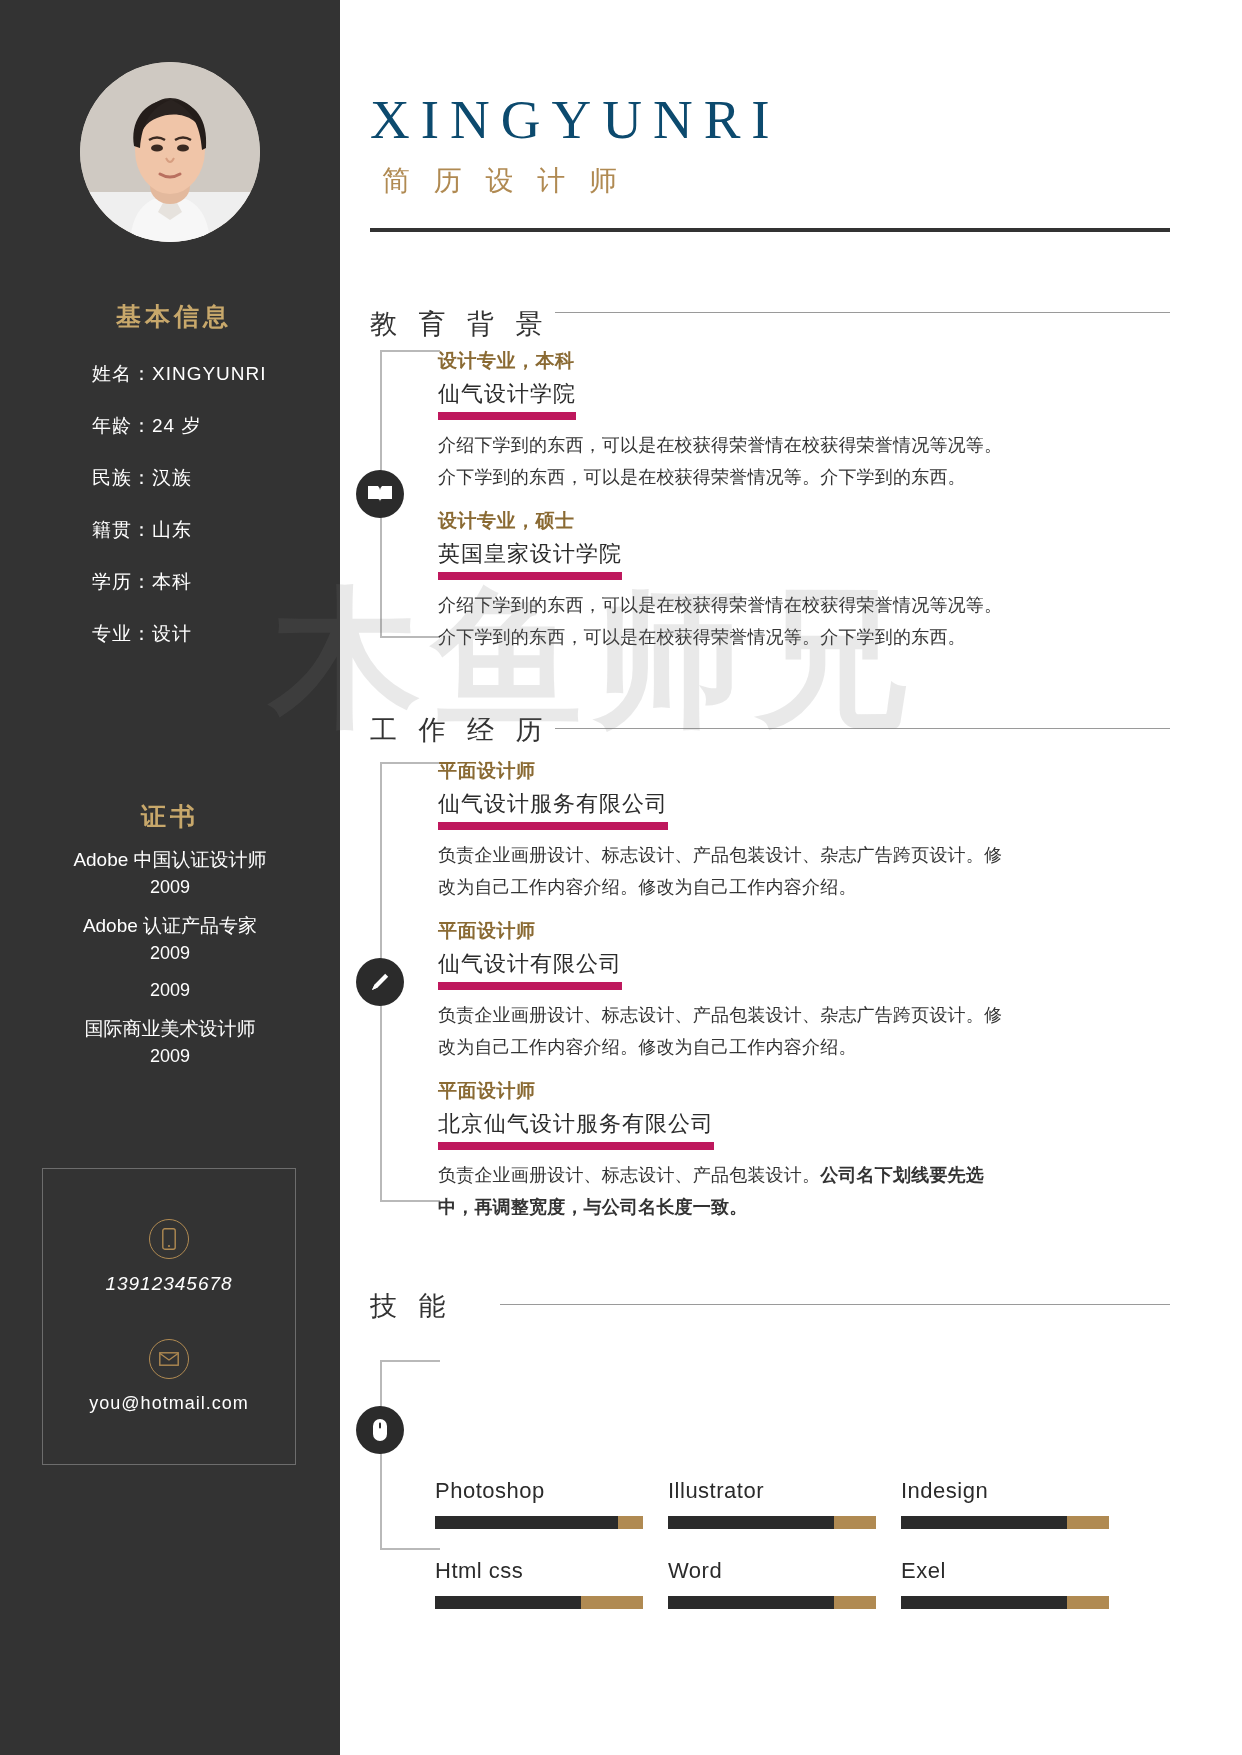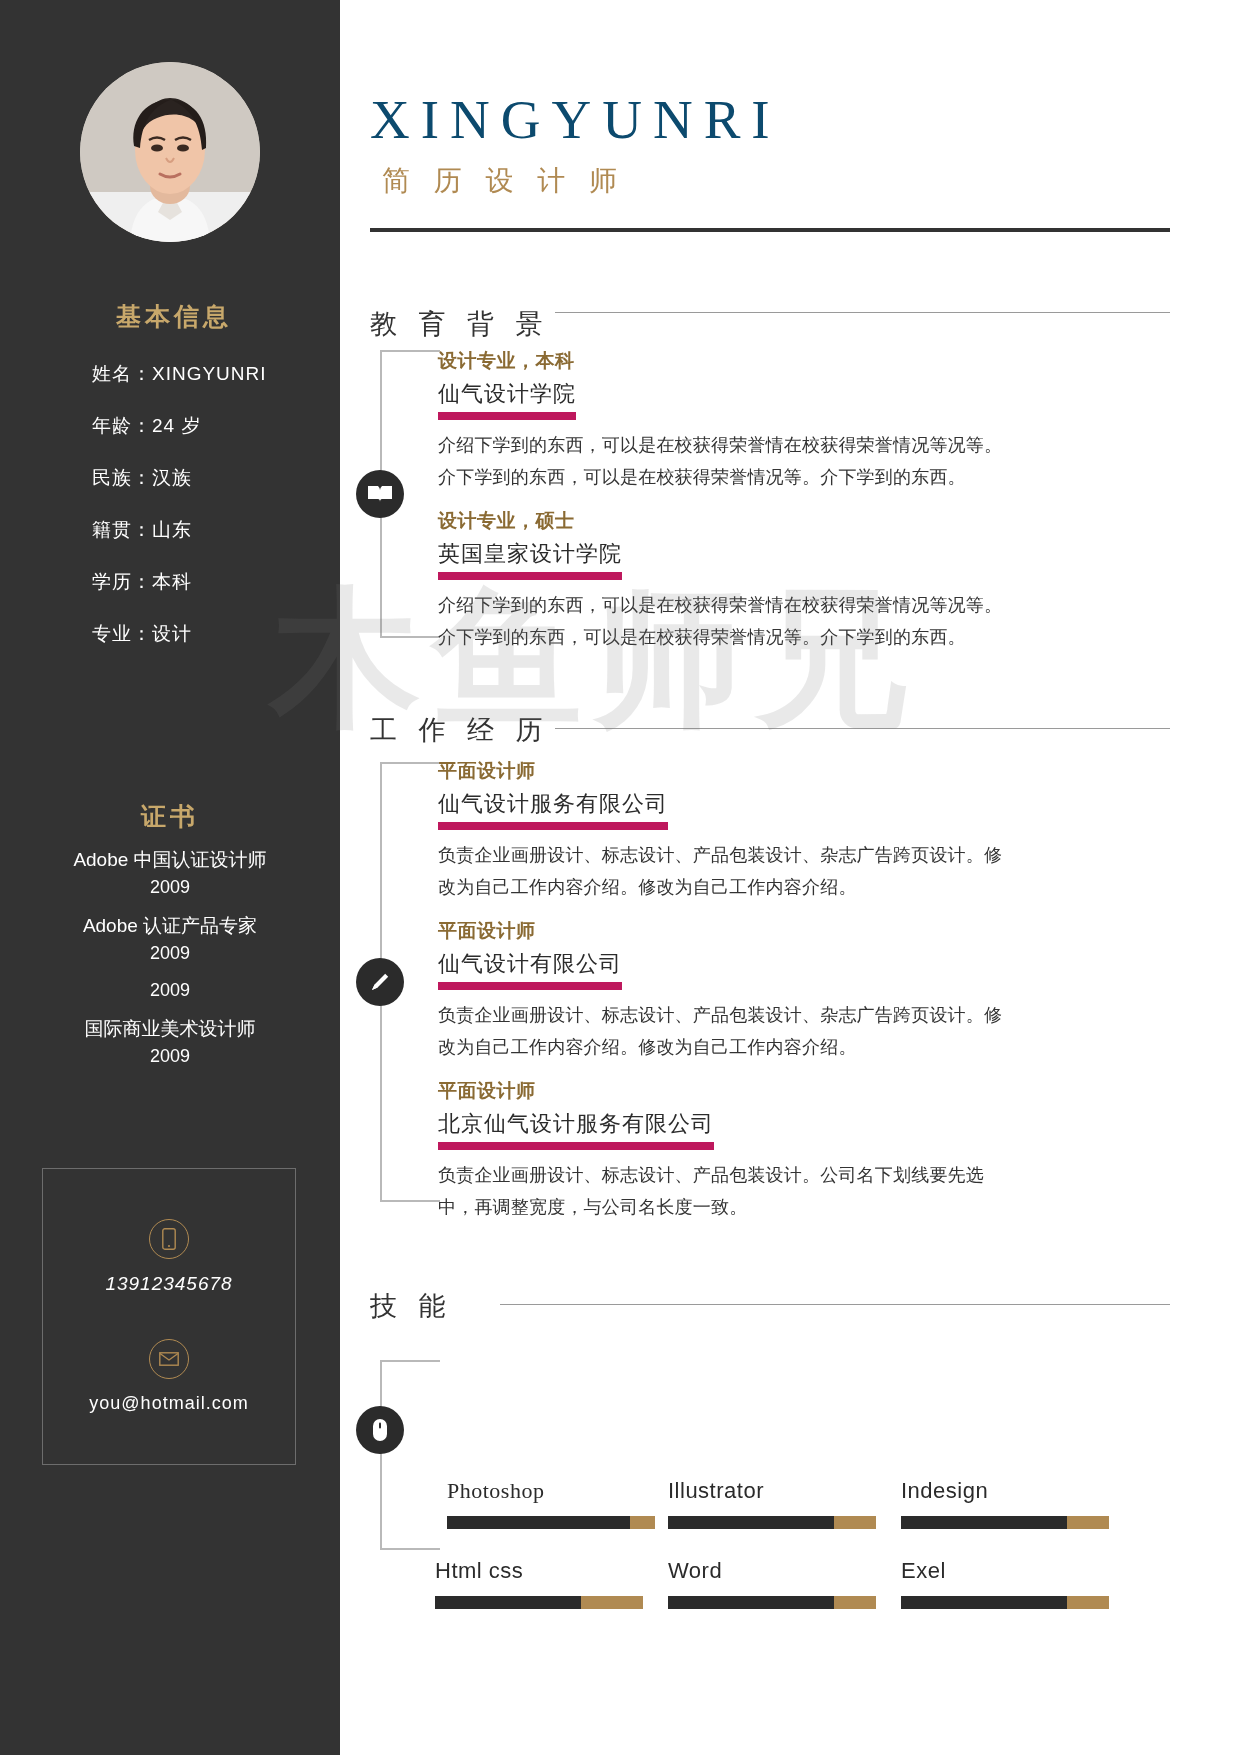--- a/index.html
+++ b/index.html
@@ -192,21 +192,21 @@
     padding-bottom: 3px;
     letter-spacing: 1px;
   }
   .e-desc {
     font-size: 18px;
     line-height: 32px;
     color: #333333;
     margin: 0;
     letter-spacing: 0.2px;
   }
-  .e-desc b { font-weight: normal; }
+  .e-desc b { font-weight: bold; }
 
   
   .skills-grid {
     position: absolute;
     left: 95px;
     top: 1478px;
     width: 700px;
   }
   .skill {
     position: absolute;
@@ -404,21 +404,21 @@
 
     <div class="bracket" style="left:40px; top:1360px; width:60px; height:190px;"></div>
     <div class="badge" style="left:16px; top:1406px;">
       <svg width="16" height="24" viewBox="0 0 16 24">
         <rect x="1" y="1" width="14" height="22" rx="7" fill="#ffffff"></rect>
         <rect x="7" y="4.5" width="2" height="6" rx="1" fill="#2b2b2b"></rect>
       </svg>
     </div>
 
     <div class="skills-grid">
-      <div class="skill" style="left:12px; top:0px;font-family:Liberation Serif, serif;">
+      <div class="skill" style="left:0px; top:0px;">
         <div class="skill-label">Photoshop</div>
         <div class="bar-bg">
             <div class="bar-fg" style="width:88%;"></div>
           </div>
       </div>
       <div class="skill" style="left:233px; top:0px;">
         <div class="skill-label">Illustrator</div>
         <div class="bar-bg">
             <div class="bar-fg" style="width:80%;"></div>
           </div>

